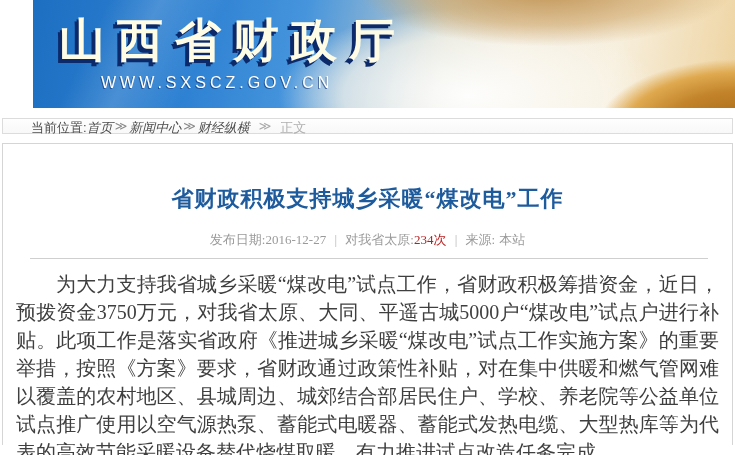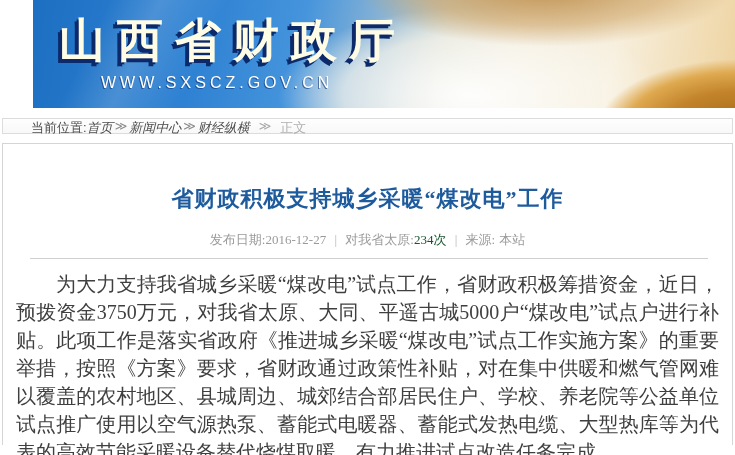--- a/index.html
+++ b/index.html
@@ -71,21 +71,21 @@
     color: #1e5b9d;
   }
   .article-meta {
     margin-top: 17px;
     text-align: center;
     font-family: "Liberation Serif", "DejaVu Serif", serif;
     font-size: 13px;
     color: #9a9a9a;
   }
   .article-meta .meta-sep { margin: 0 5px; color: #b5b5b5; }
-  .article-meta .red { color: #14532d; }
+  .article-meta .red { color: #b91c1c; }
   .article-meta .src-val { margin-left: 4px; }
   .meta-divider {
     border-top: 1px solid #cfcfcf;
     margin: 9px 24px 0 27px;
   }
   .article-body {
     margin: 11px 13px 0 13px;
     font-family: "Liberation Serif", "DejaVu Serif", serif;
     font-size: 20px;
     line-height: 28px;

